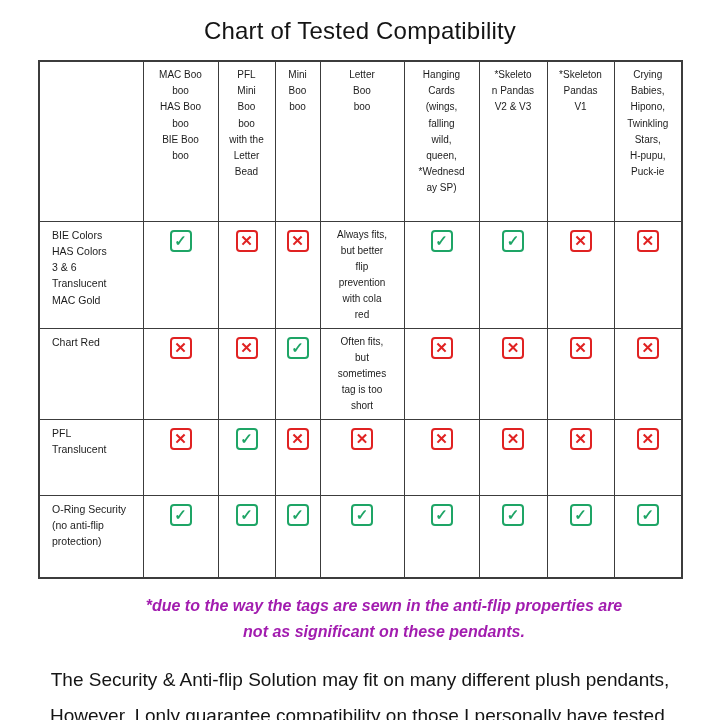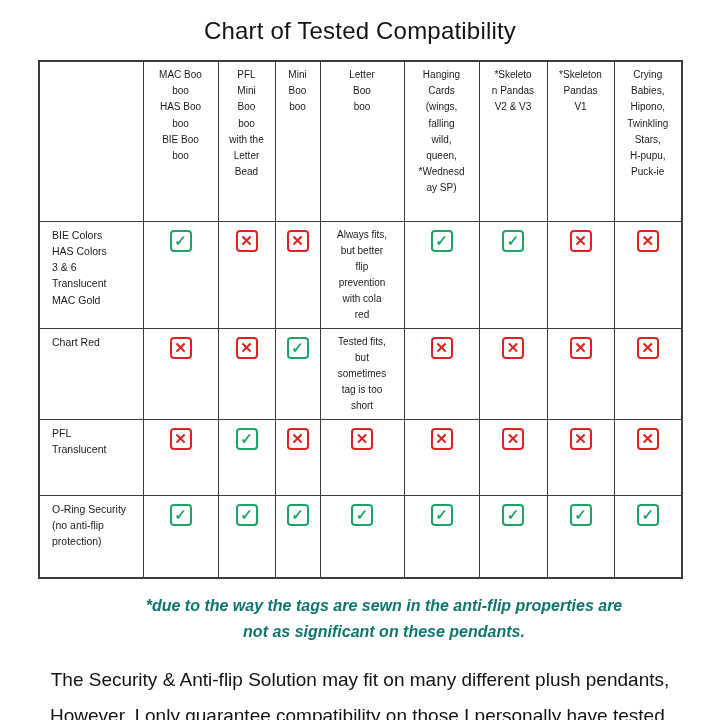--- a/index.html
+++ b/index.html
@@ -71,21 +71,21 @@
   .mark.check { color: var(--green, #1EA566); border-color: var(--green, #1EA566); }
   .mark.cross { color: var(--red, #E02222); border-color: var(--red, #E02222); }
   .footnote {
     margin-top: 14px;
     text-align: center;
     font-style: italic;
     font-weight: 600;
     font-size: 16px;
     line-height: 1.65;
     white-space: pre-line;
-    color: #0f766e;
+    color: #a21caf;
     padding-left: 48px;
   }
   .disclaimer {
     margin-top: 16px;
     text-align: center;
     font-size: 19px;
     line-height: 1.9;
     white-space: pre-line;
     color: #141414;
   }
@@ -172,21 +172,21 @@
           <td><span class="mark check">✓</span></td>
           <td><span class="mark check">✓</span></td>
           <td><span class="mark cross">✕</span></td>
           <td><span class="mark cross">✕</span></td>
         </tr>
         <tr class="r1">
           <th class="row-label">Chart Red</th>
           <td><span class="mark cross">✕</span></td>
           <td><span class="mark cross">✕</span></td>
           <td><span class="mark check">✓</span></td>
-          <td><span class="cell-text">Tested fits,
+          <td><span class="cell-text">Often fits,
 but
 sometimes
 tag is too
 short</span></td>
           <td><span class="mark cross">✕</span></td>
           <td><span class="mark cross">✕</span></td>
           <td><span class="mark cross">✕</span></td>
           <td><span class="mark cross">✕</span></td>
         </tr>
         <tr class="r2">

